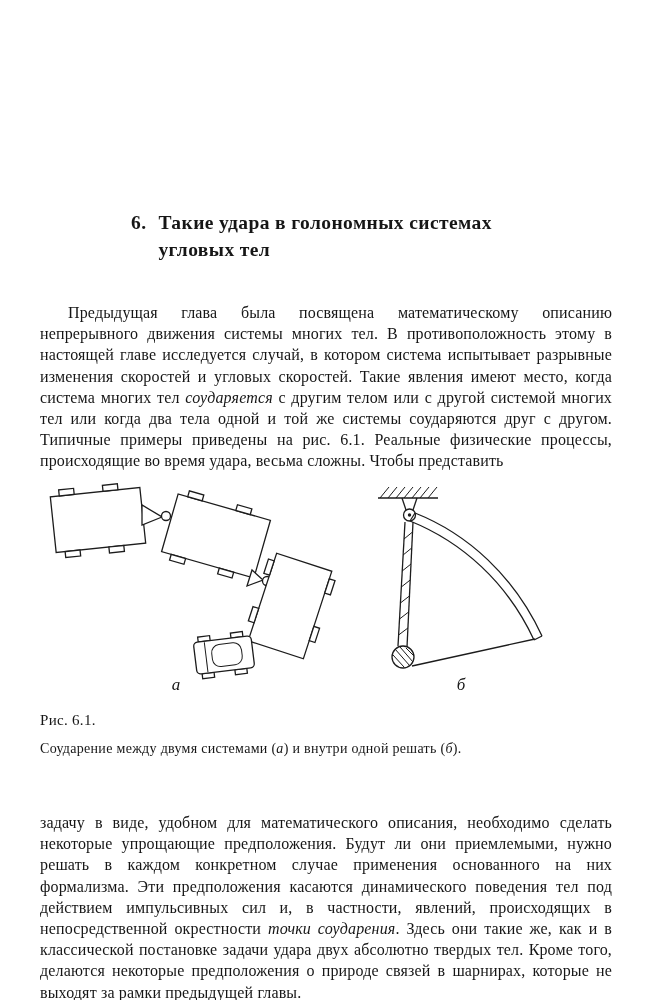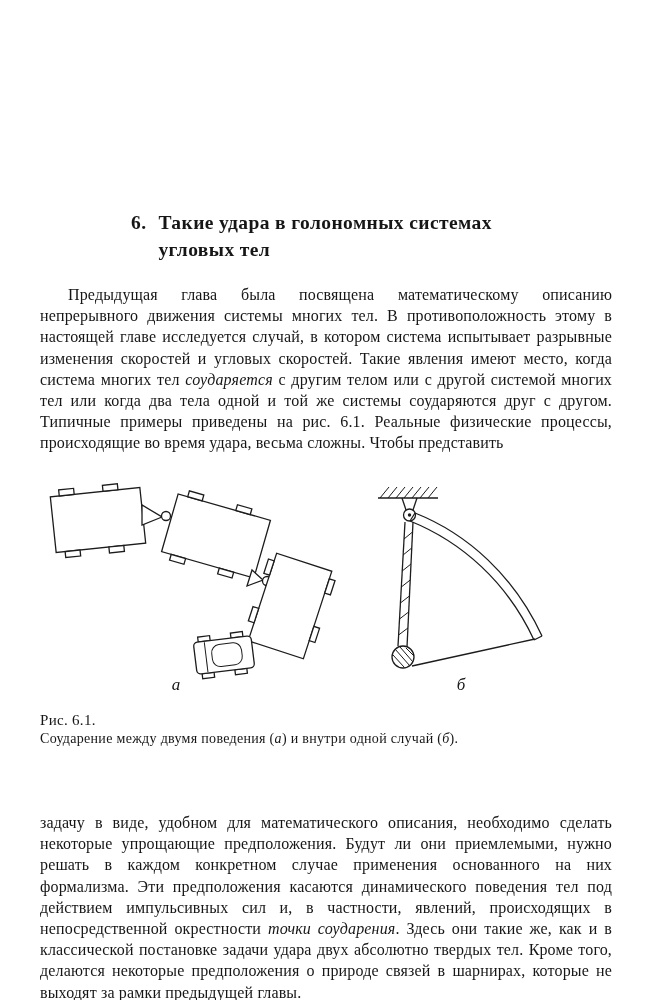--- a/index.html
+++ b/index.html
@@ -19,32 +19,32 @@
     letter-spacing: 0.4px;
     display: flex;
   }
   .h-num { flex: 0 0 auto; margin-right: 12px; }
 
   .body-text {
     position: absolute; left: 40px; width: 572px;
     font-size: 16px; line-height: 21.2px;
     text-align: justify; letter-spacing: 0.15px;
   }
-  .p1 { top: 268px; text-indent: 28px; font-family: Liberation Serif, serif; }
+  .p1 { top: 286px; text-indent: 28px; font-family: Liberation Serif, serif; }
   .p2 { top: 796px; }
   .it { font-style: italic; }
 
   .figure { position: absolute; top: 476px; left: 30px; width: 580px; height: 228px; }
   .ln   { fill: none; stroke: #1c1c1c; stroke-width: 1.3; }
   .fillw{ fill: #ffffff; stroke: #1c1c1c; stroke-width: 1.3; }
   .thin { fill: none; stroke: #1c1c1c; stroke-width: 1; }
   .fig-label { font-style: italic; font-size: 17px; font-family: "Liberation Serif", serif; fill: #161616; }
 
   .caption { position: absolute; left: 40px; top: 712px; }
-  .caption-title { font-size: 15px; letter-spacing: 0.3px; margin-bottom: 2px; font-family: Liberation Serif, serif; }
+  .caption-title { font-size: 15px; letter-spacing: 0.3px; margin-bottom: 12px; font-family: Liberation Serif, serif; }
   .caption-text  { font-size: 14px; letter-spacing: 0.3px; }
 </style>
 </head>
 <body>
 
 <div class="page">
 
   <h1 class="heading">
     <span class="h-num">6.</span>
     <span class="h-title">
@@ -154,18 +154,18 @@
 
         <line class="ln" x1="382" y1="190" x2="505" y2="163"></line>
 
         <text class="fig-label" x="431" y="214" text-anchor="middle">б</text>
       </g>
     </svg>
   </div>
 
   <div class="caption">
     <div class="caption-title">Рис. 6.1.</div>
-    <div class="caption-text"><span>Соударение между двумя поведения (</span><em class="it">а</em><span>) и внутри одной случай (</span><em class="it">б</em><span>).</span></div>
+    <div class="caption-text"><span>Соударение между двумя системами (</span><em class="it">а</em><span>) и внутри одной решать (</span><em class="it">б</em><span>).</span></div>
   </div>
 
   <p class="body-text p2"><span>задачу в виде, удобном для математического описания, необходимо сделать некоторые упрощающие предположения. Будут ли они приемлемыми, нужно решать в каждом конкретном случае применения основанного на них формализма. Эти предположения касаются динамического поведения тел под действием импульсивных сил и, в частности, явлений, происходящих в непосредственной окрестности </span><em class="it">точки соударения</em><span>. Здесь они такие же, как и в классической постановке задачи удара двух абсолютно твердых тел. Кроме того, делаются некоторые предположения о природе связей в шарнирах, которые не выходят за рамки предыдущей главы.</span></p>
 
 </div>
 
 </body></html>

